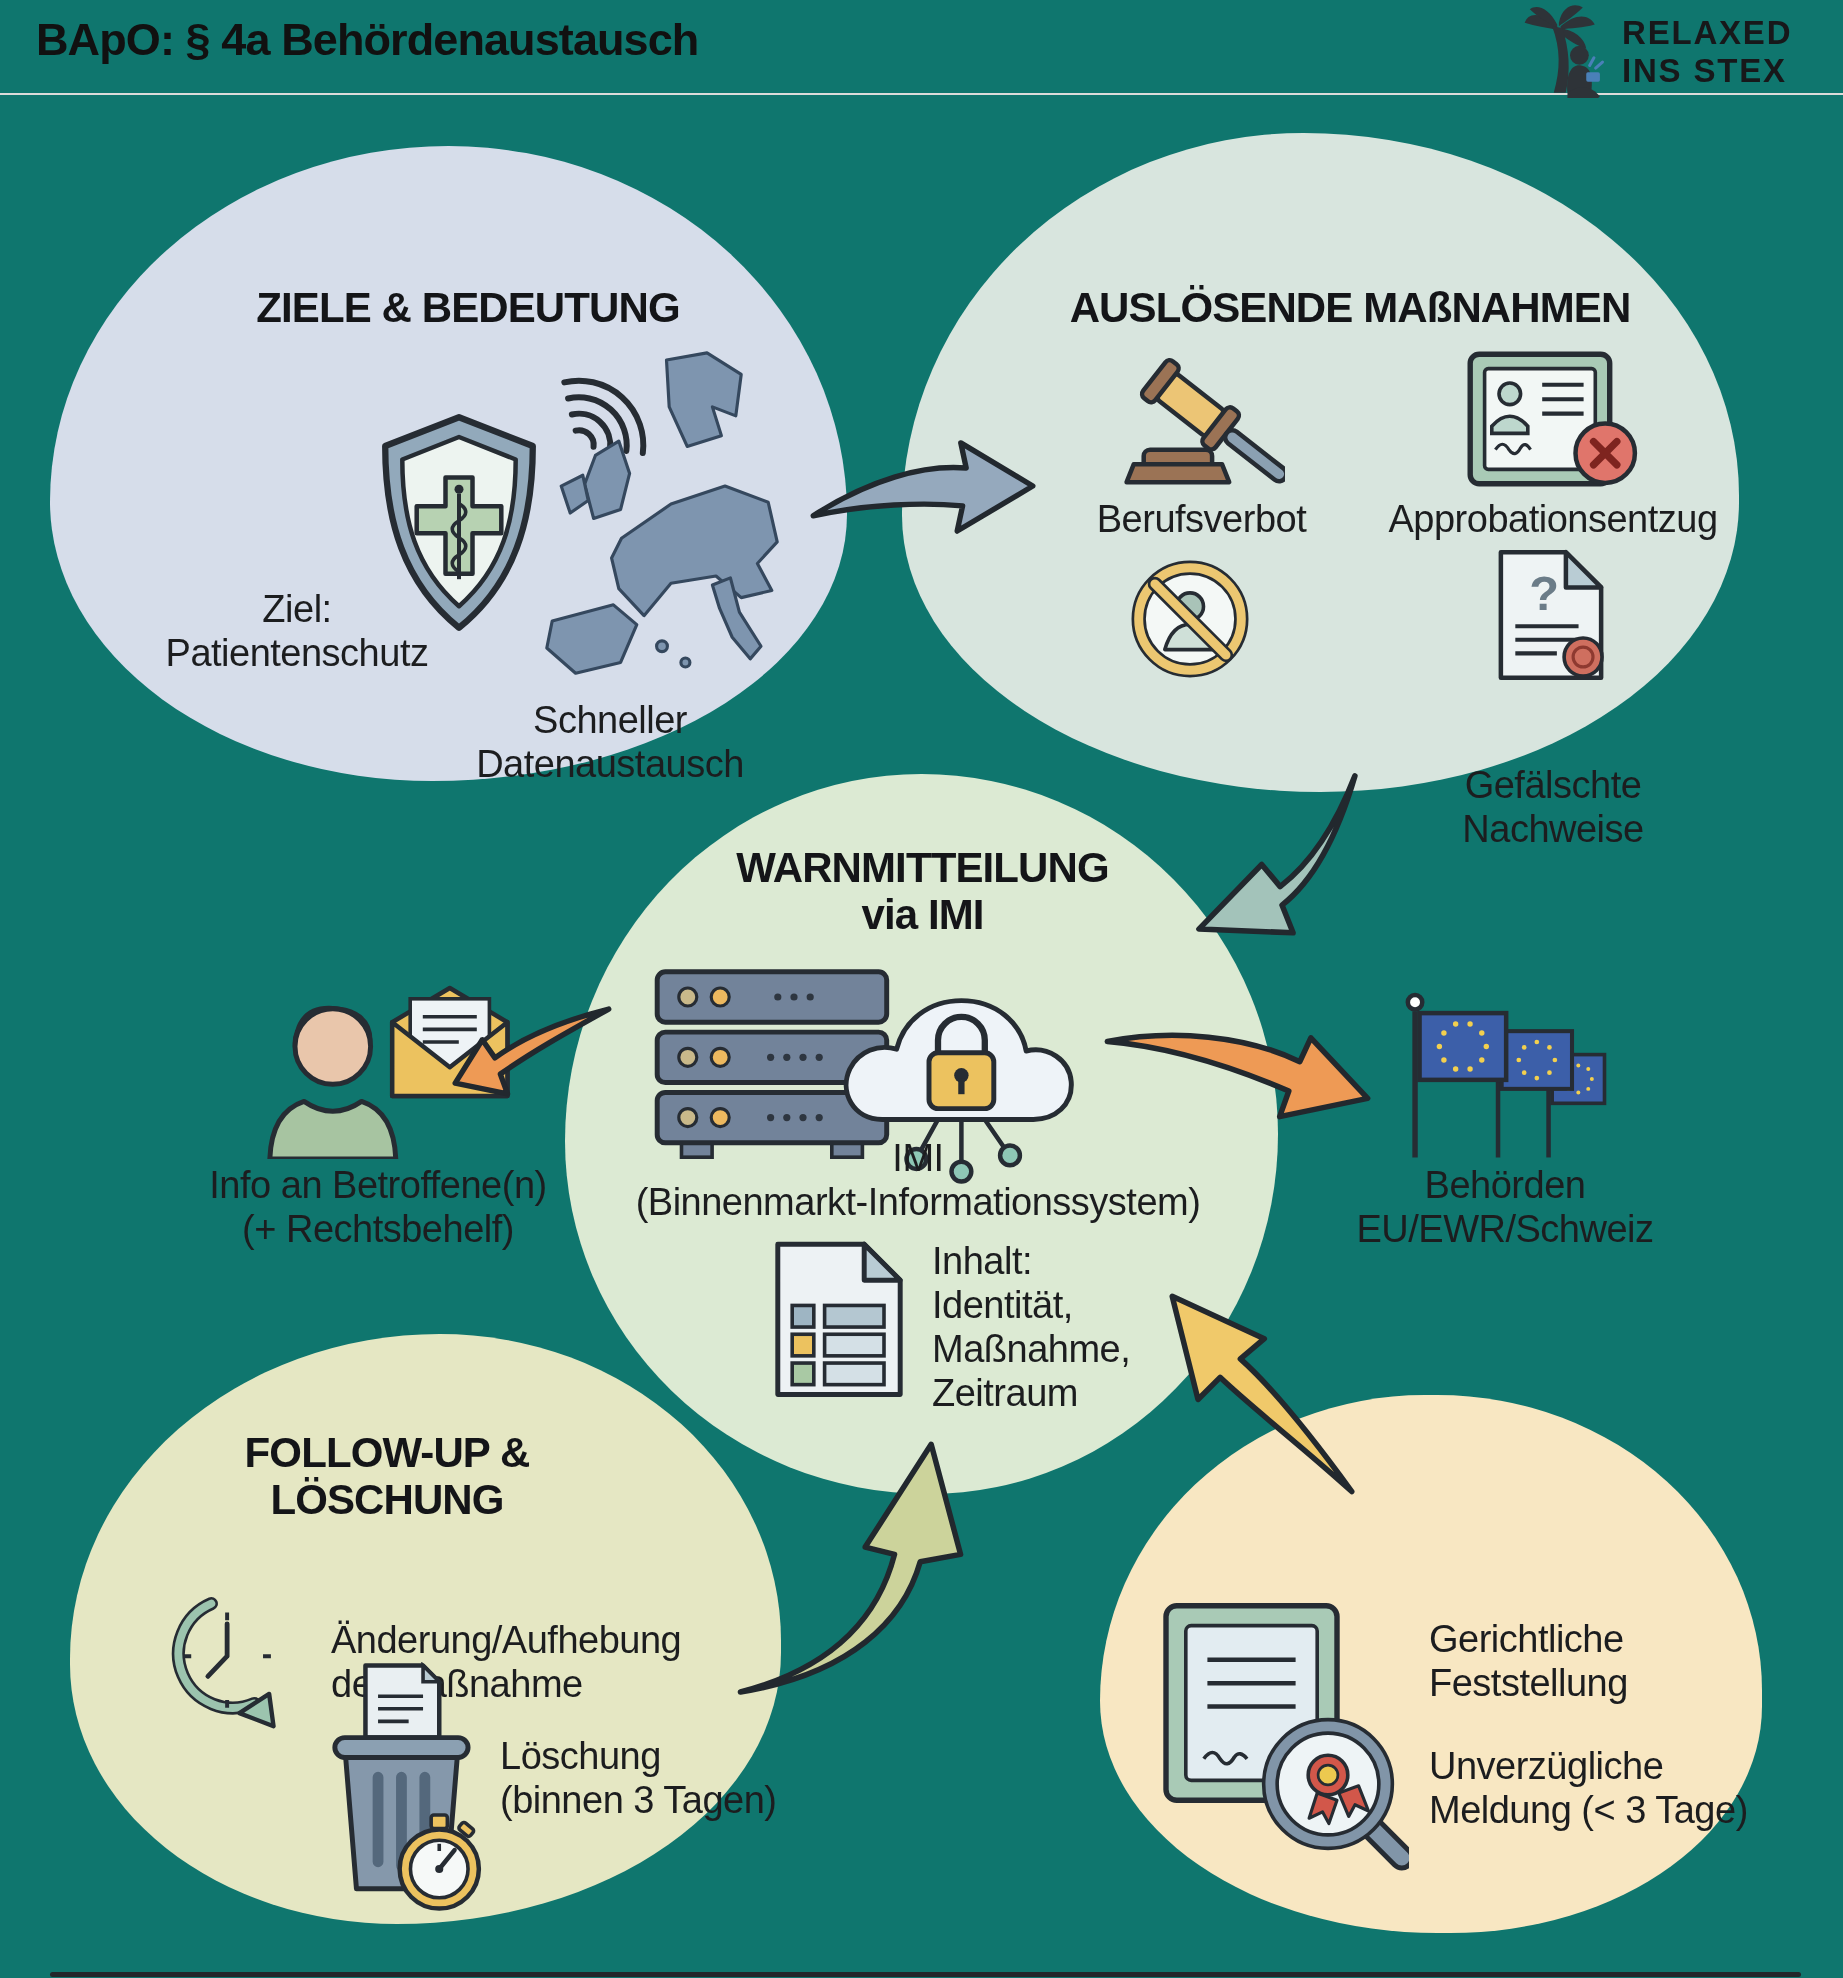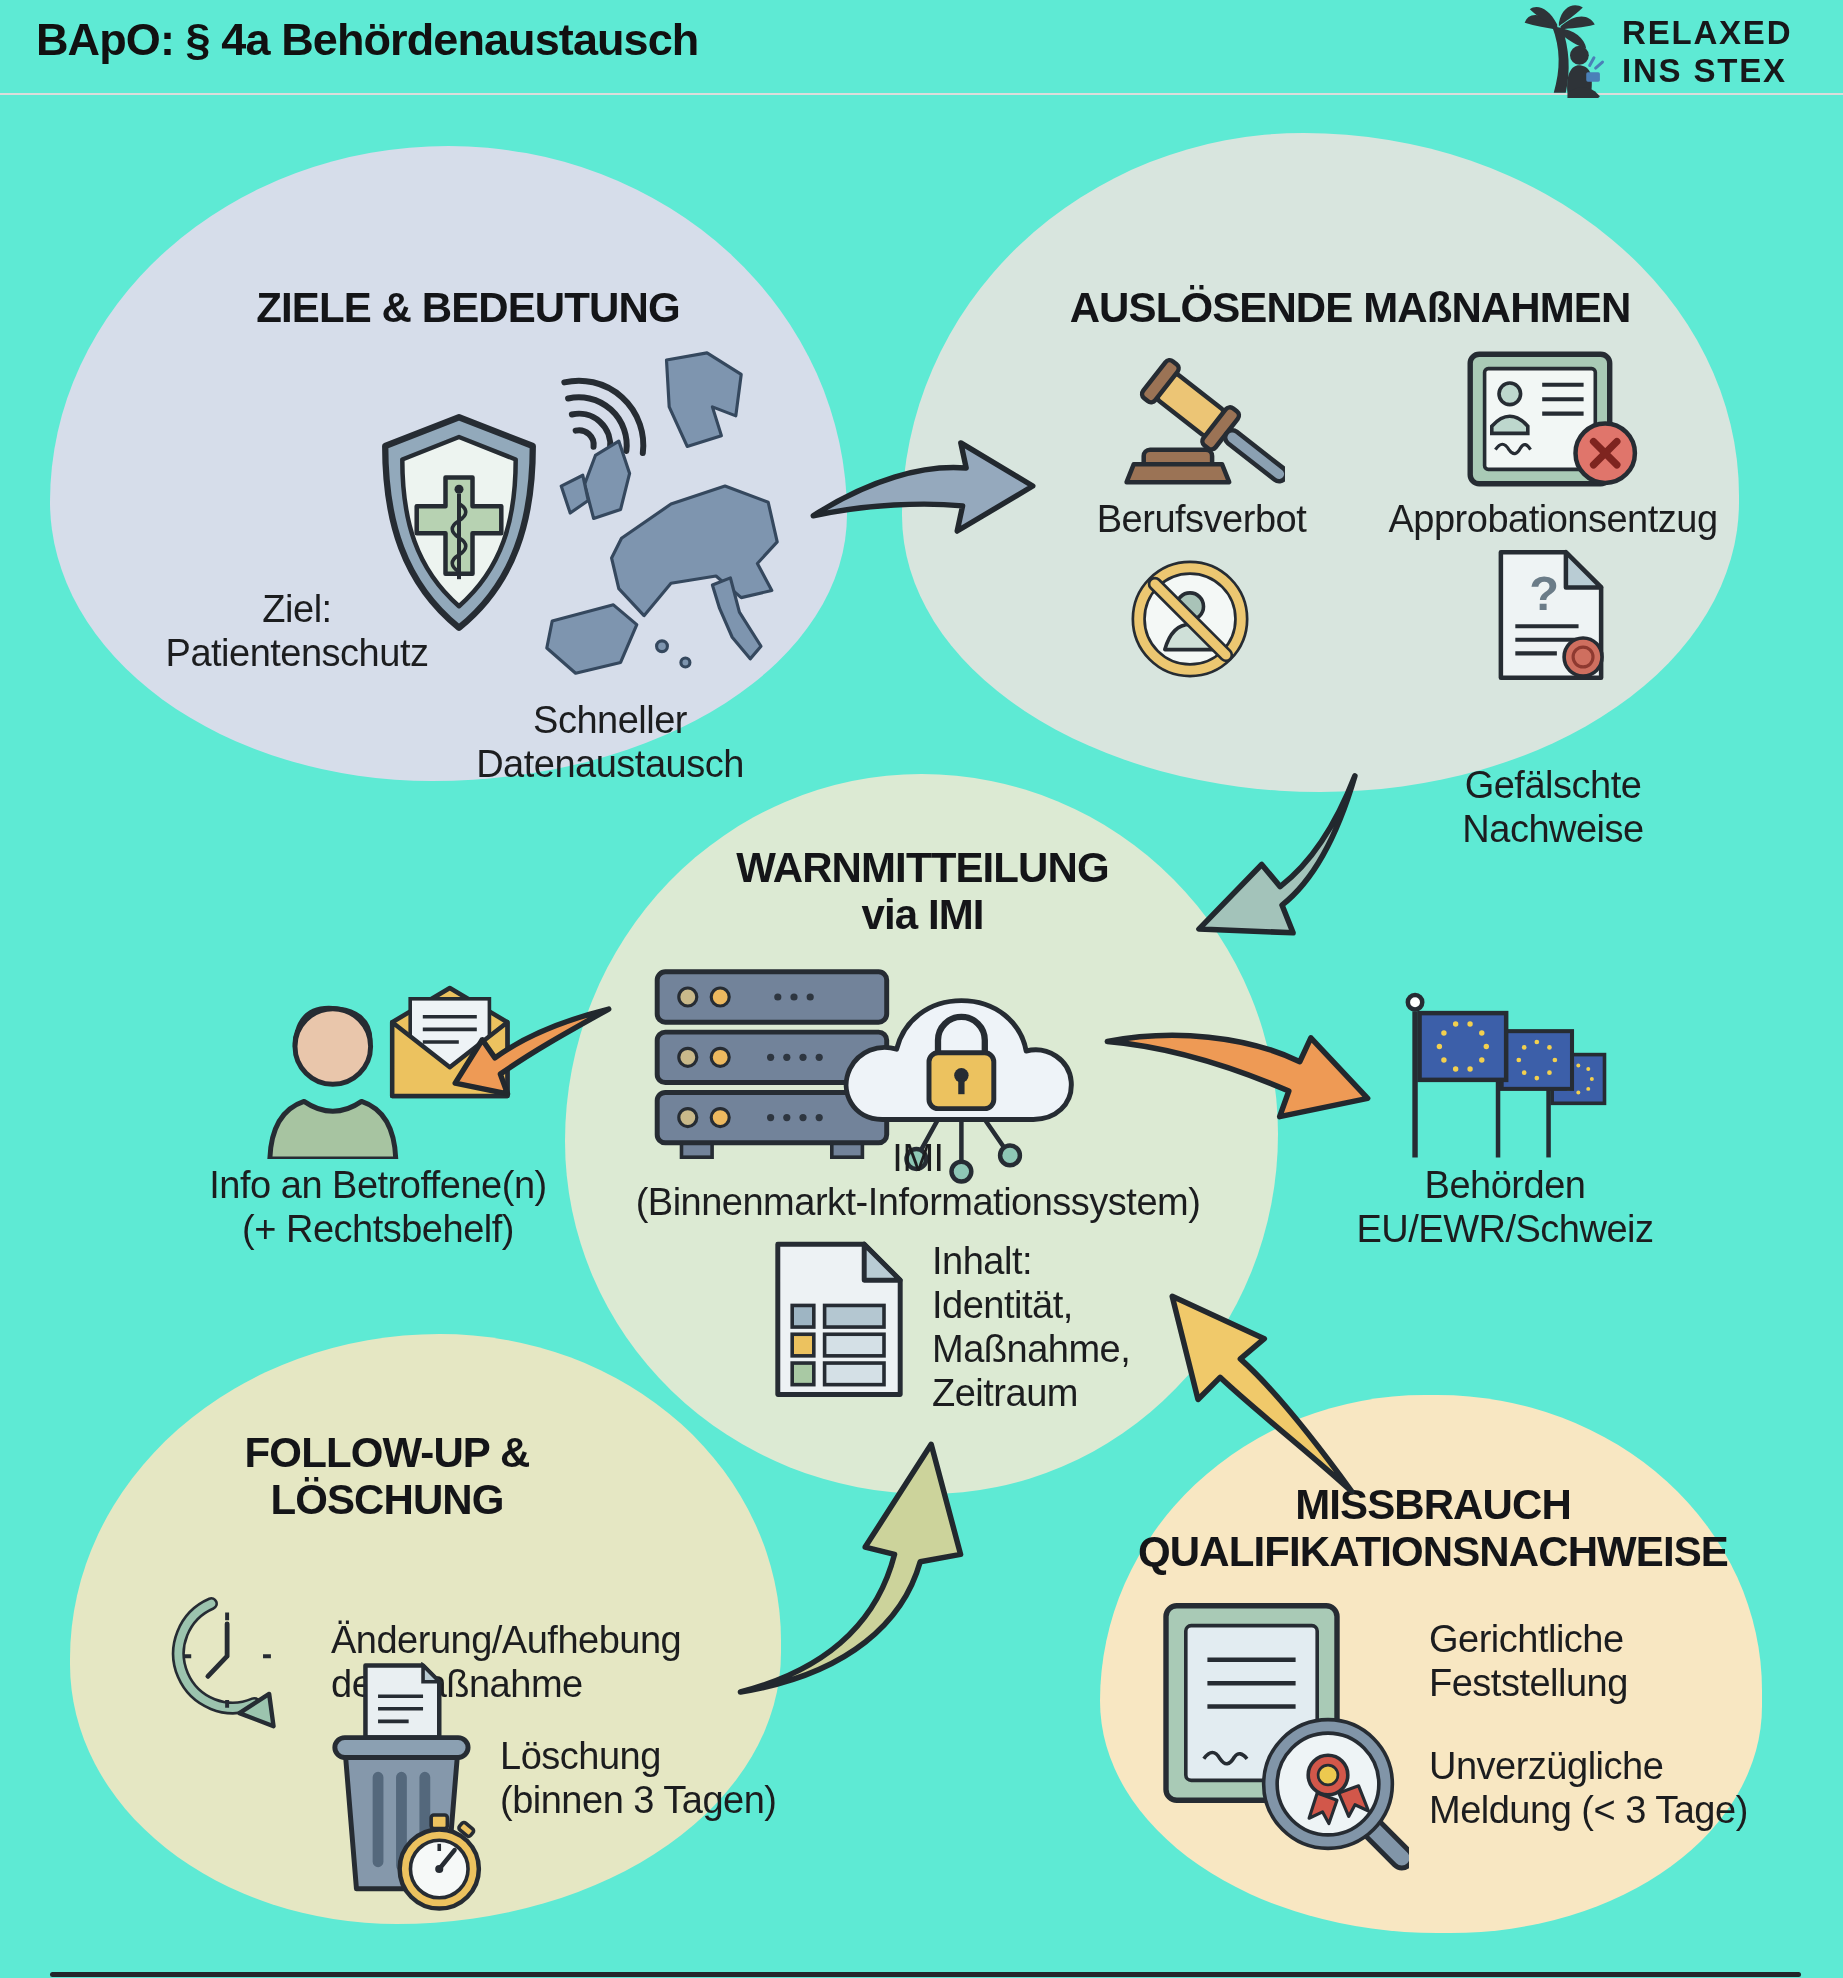--- a/index.html
+++ b/index.html
@@ -1,16 +1,16 @@
 <!DOCTYPE html>
 <html style="font-size:14.4px"><head>
 <meta charset="utf-8">
 <style>
   html,body{margin:0;padding:0;background:#f4f4f2;}
-  #canvas{position:relative;width:1843px;height:1978px;background:#5eead4;overflow:hidden;
+  #canvas{position:relative;width:1843px;height:1978px;background:#0f766e;overflow:hidden;
           font-family:"Liberation Sans",sans-serif;color:#1c1d1f;}
   .blob{position:absolute;}
   .icon{position:absolute;}
   .lbl{position:absolute;white-space:pre-line;text-align:center;font-size:38px;line-height:1.16;
        color:#1c1d1f;letter-spacing:-0.5px;}
   .left{text-align:left;}
   .ttl{position:absolute;white-space:pre-line;text-align:center;font-weight:700;font-size:42px;
        line-height:1.12;color:#141518;letter-spacing:-0.9px;}
   #page-title{position:absolute;left:36px;top:14.4px;font-size:45px;font-weight:700;
        letter-spacing:-0.9px;color:#111;margin:0;}
@@ -292,22 +292,20 @@
     <circle cx="140" cy="230" r="44" fill="#ecc25f" stroke="#262c33" stroke-width="5"></circle>
     <circle cx="140" cy="230" r="32" fill="#f6f9f8" stroke="#262c33" stroke-width="4"></circle>
     <path d="M140,202 v8" stroke="#262c33" stroke-width="4"></path>
     <path d="M140,230 L157,209" stroke="#262c33" stroke-width="5" stroke-linecap="round"></path>
     <circle cx="140" cy="230" r="4.5" fill="#262c33"></circle>
   </svg>
 
   <div class="lbl left" style="left:500px;top:1734px;width:297px;">Löschung
 (binnen 3 Tagen)</div>
 
-  <div class="ttl" style="left:1127px;top:1481px;width:612px;">MISSBRAUCH
-QUALIFIKATIONSNACHWEISE</div>
 
   <svg class="icon" style="left:1157px;top:1595px" width="252" height="279" viewBox="0 0 280 310">
     <rect x="10" y="12" width="190" height="216" rx="12" fill="#a9cab6" stroke="#262c33" stroke-width="6"></rect>
     <rect x="32" y="34" width="146" height="172" rx="6" fill="#e2ecf1" stroke="#262c33" stroke-width="4"></rect>
     <path d="M56,72 h98 M56,98 h98 M56,124 h98" stroke="#262c33" stroke-width="5"></path>
     <path d="M52,182 q10,-14 18,0 q8,12 16,-2 q6,-8 14,2" fill="none" stroke="#262c33" stroke-width="4"></path>
     <path d="M236,256 L272,292" stroke="#262c33" stroke-width="28" stroke-linecap="round"></path>
     <path d="M236,256 L272,292" stroke="#8195a8" stroke-width="17" stroke-linecap="round"></path>
     <circle cx="190" cy="210" r="64" fill="#eef4f6" stroke="#262c33" stroke-width="19"></circle>
     <circle cx="190" cy="210" r="64" fill="none" stroke="#8195a8" stroke-width="11"></circle>

